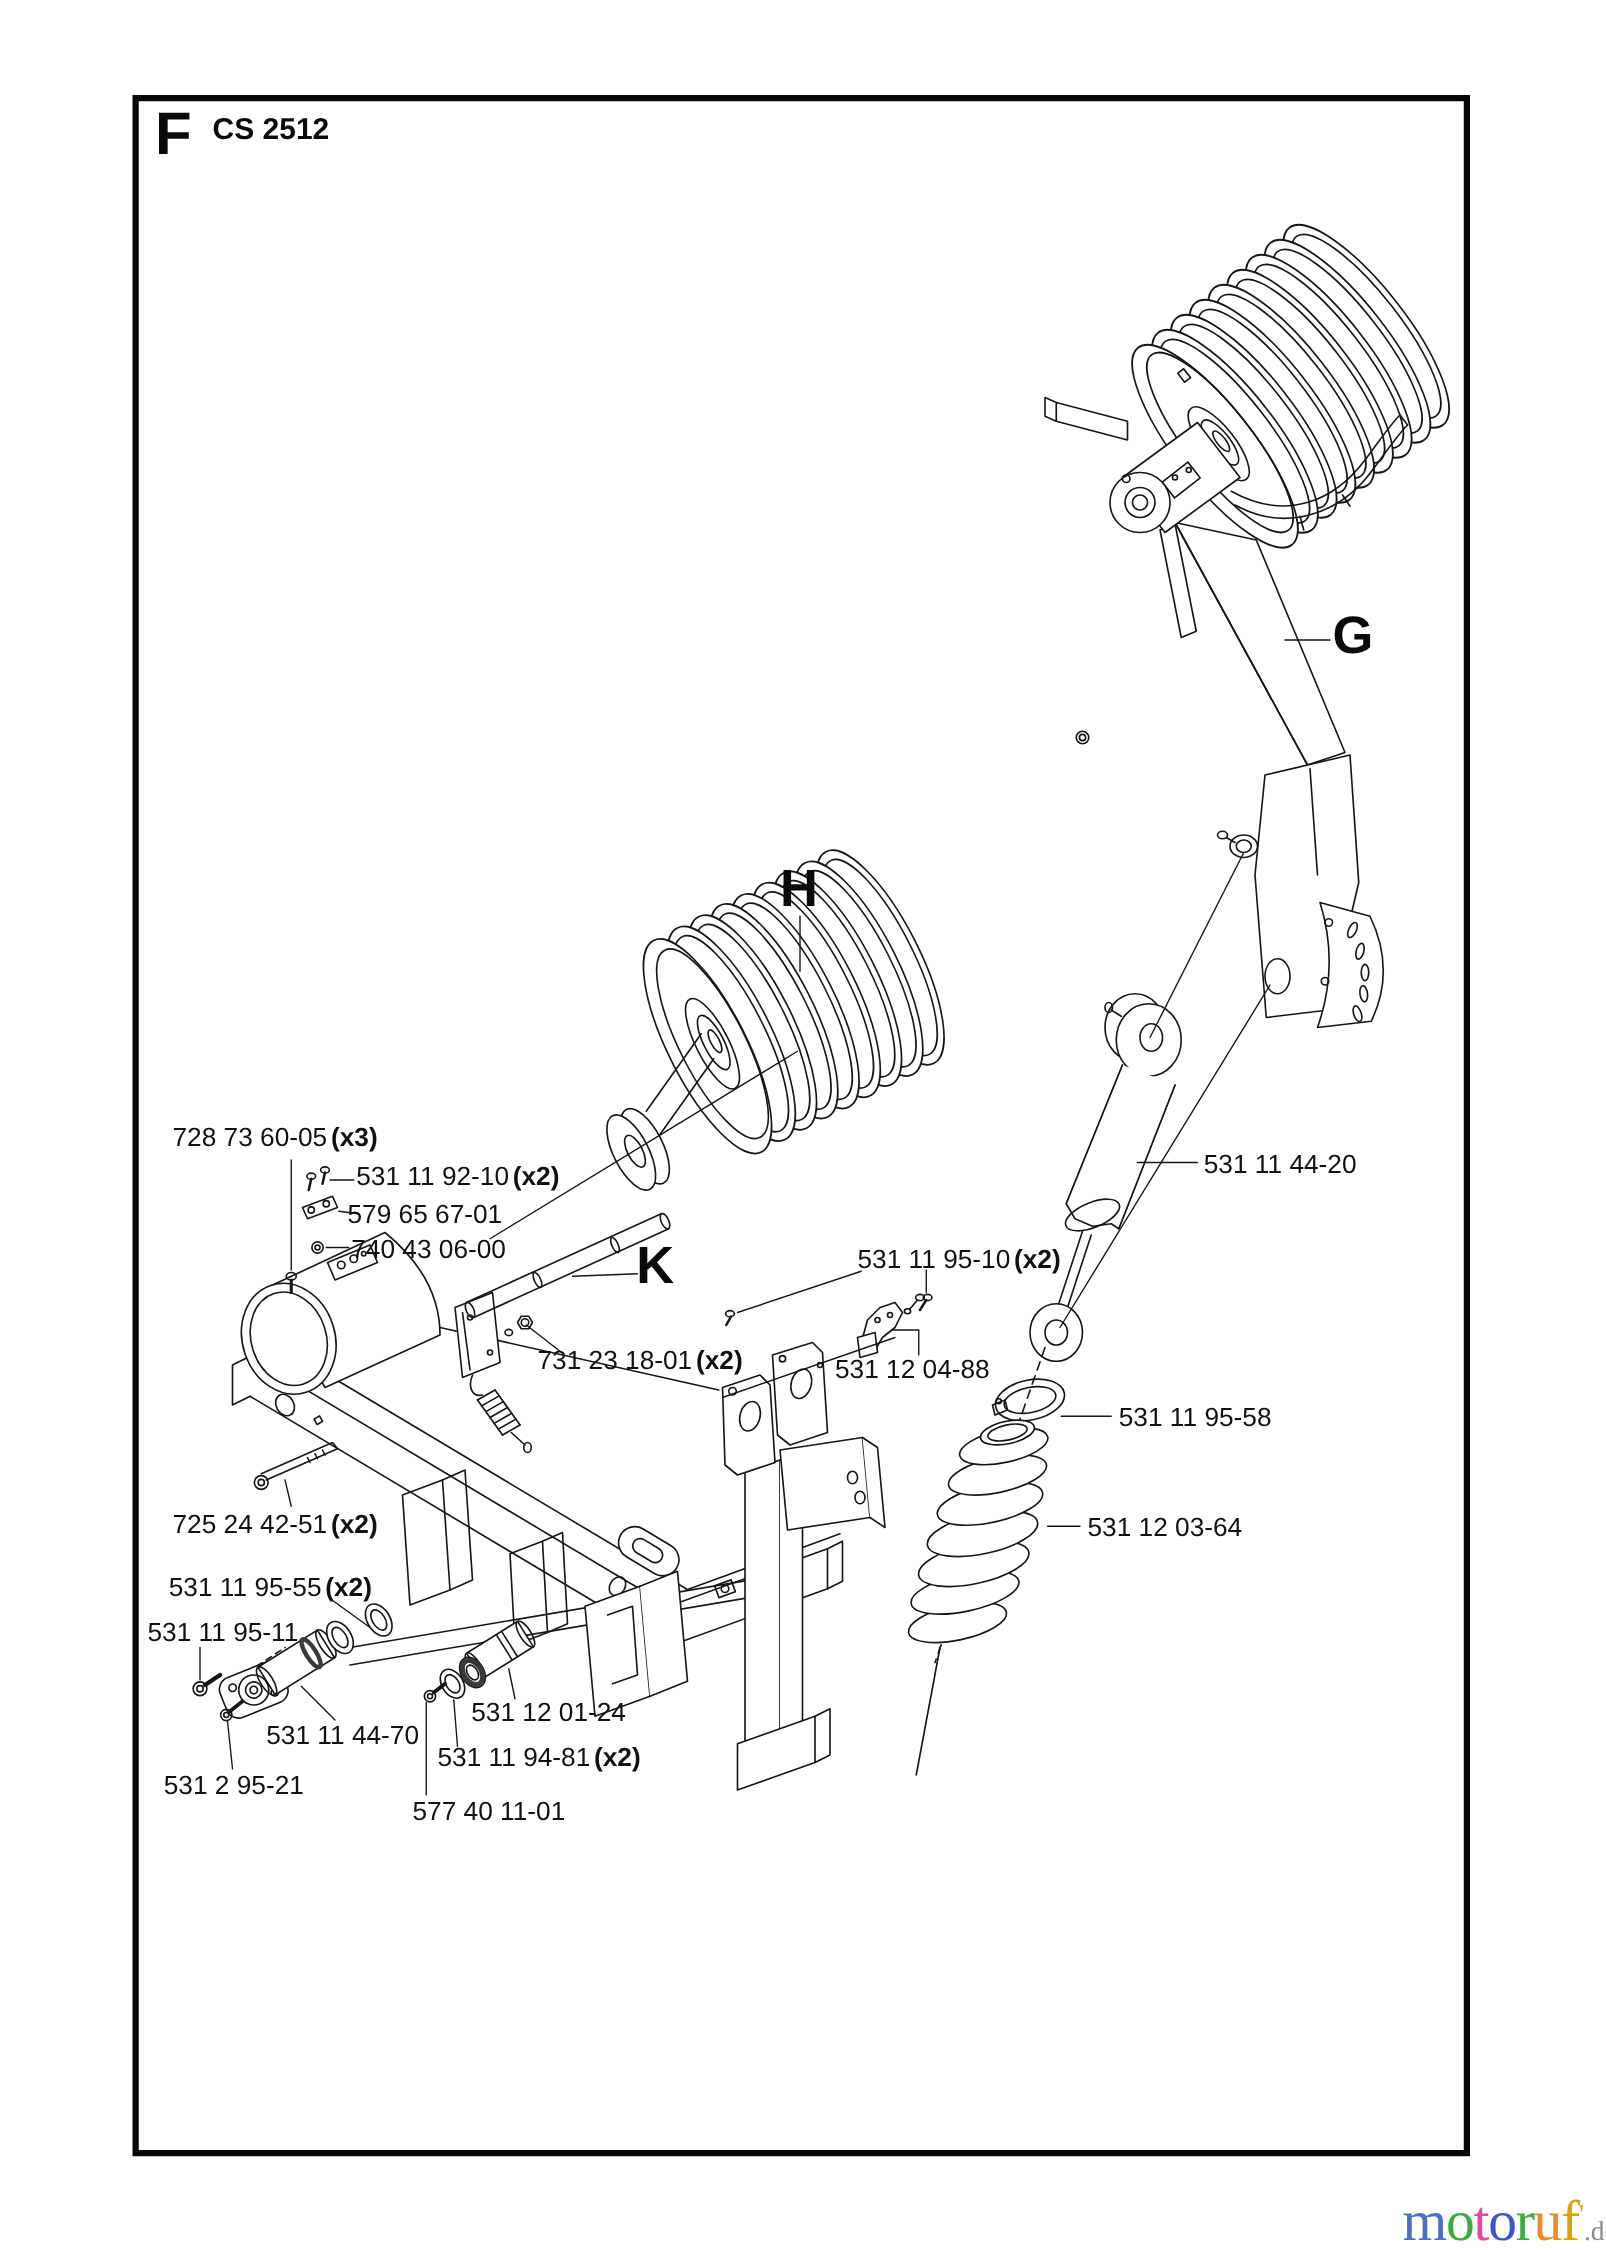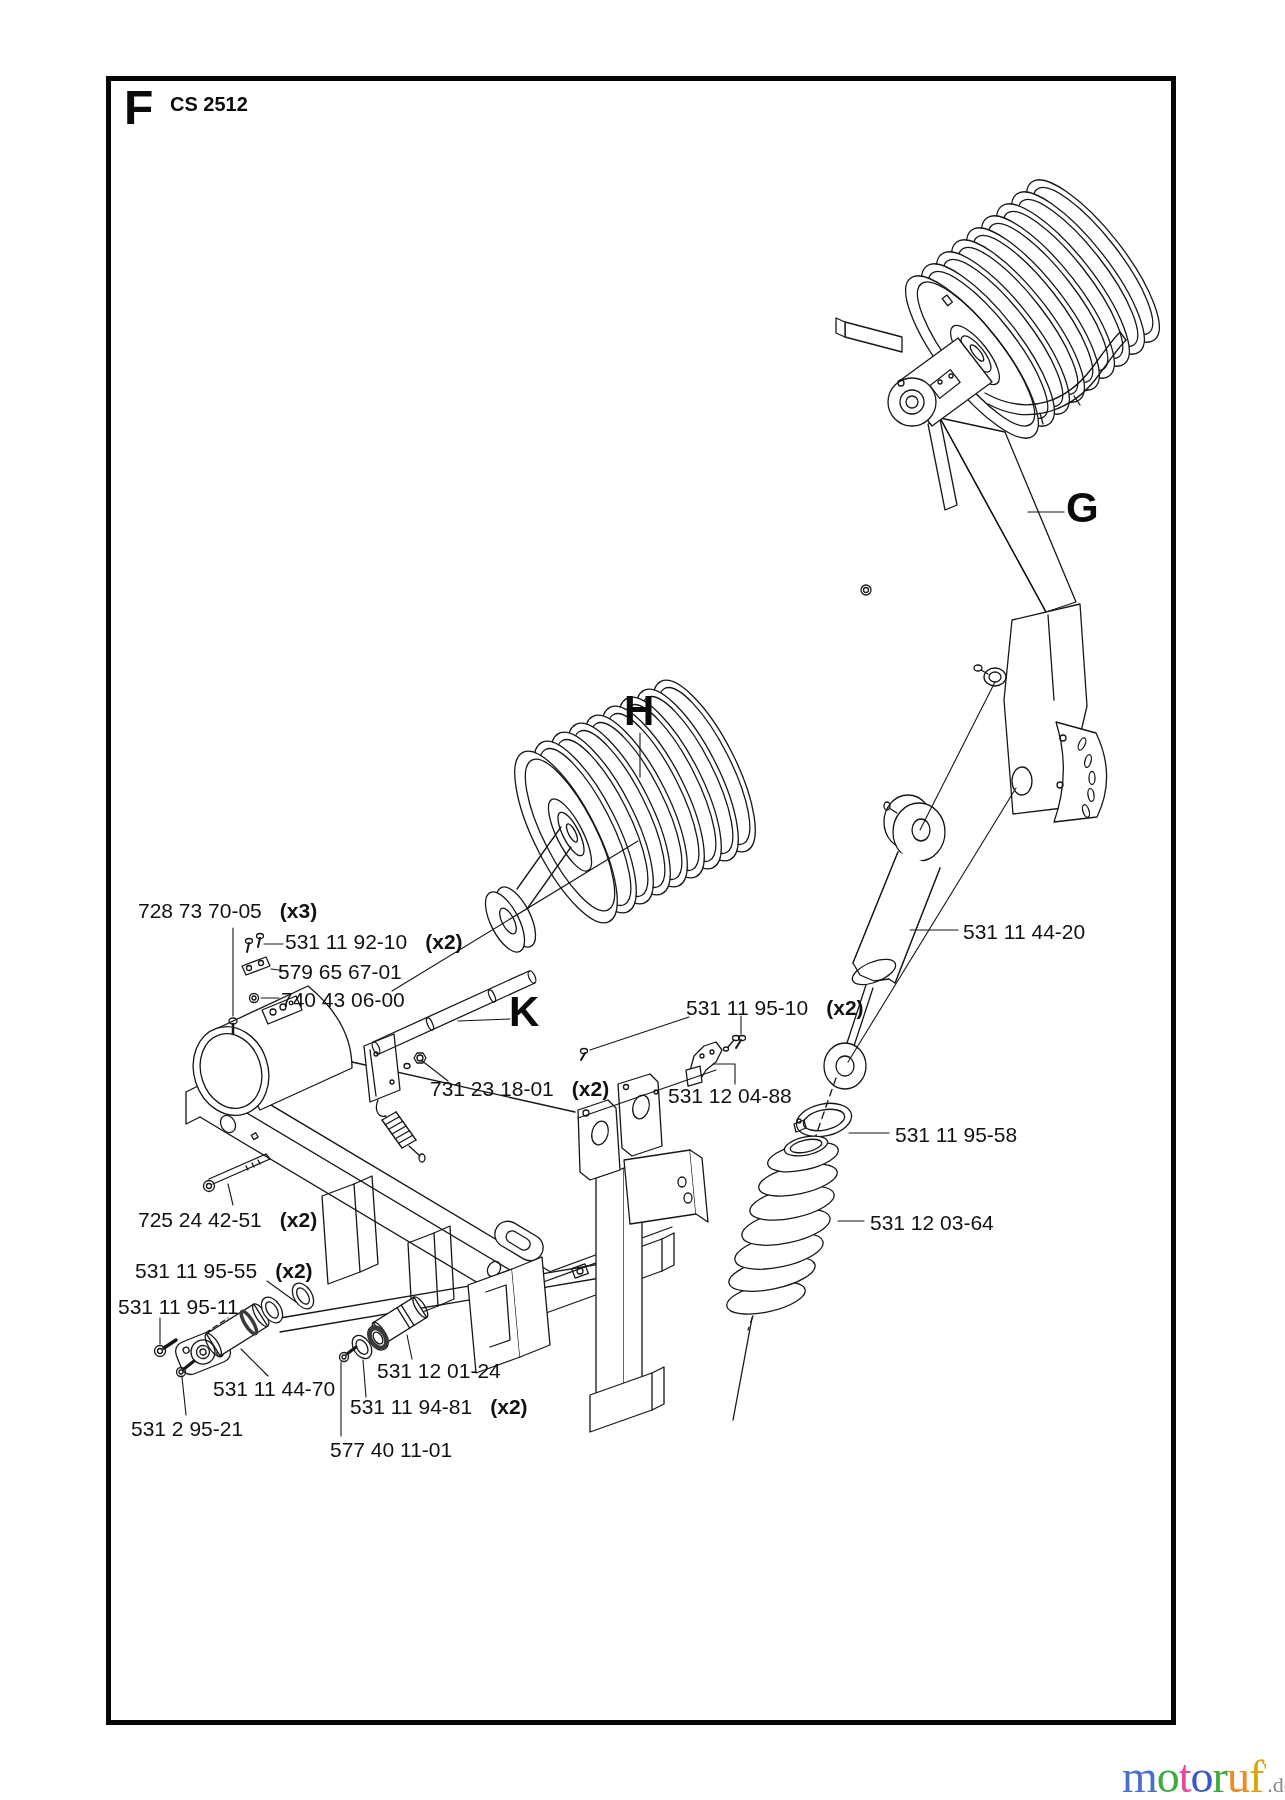--- a/index.html
+++ b/index.html
@@ -2,24 +2,24 @@
 <html><head>
 <meta charset="utf-8">
 <style>
   html,body{margin:0;padding:0;background:#fff;}
   #page{position:relative;width:1285px;height:1800px;background:#ffffff;overflow:hidden;
         font-family:"Liberation Sans",sans-serif;color:#111;}
   #sheet-frame{position:absolute;left:106px;top:76px;width:1070px;height:1649px;
         border:5px solid #060606;box-sizing:border-box;background:#fff;}
   #drawing{position:absolute;left:0;top:0;}
   .plabel{position:absolute;font-size:21px;line-height:22px;white-space:nowrap;color:#111;}
-  .plq{font-weight:700;margin-left:18px;text-align:center;}
+  .plq{font-weight:700;margin-left:3px;text-align:center;}
   .marker{position:absolute;font-weight:700;color:#0a0a0a;}
   #fig-letter{left:124px;top:84px;font-size:48px;line-height:48px;}
-  #fig-model{left:170px;top:94px;font-size:20px;line-height:20px;}
+  #fig-model{left:170px;top:94px;font-size:24px;line-height:20px;}
   .big-marker{font-size:42px;line-height:42px;}
   #marker-g{left:1066px;top:487px;}
   #marker-h{left:624px;top:690px;}
   #marker-k{left:509px;top:991px;}
   #watermark{position:absolute;left:1122px;top:1748px;font-family:"Liberation Serif",serif;
         font-size:46px;line-height:46px;letter-spacing:-1px;white-space:nowrap;}
   #watermark .wm-suffix{font-size:22px;letter-spacing:0;}
   #watermark .wm-tick{font-size:22px;vertical-align:14px;letter-spacing:0;}
 </style>
 </head>
@@ -368,21 +368,21 @@
     </g>
   </svg>
 
   <div class="marker" id="fig-letter">F</div>
   <div class="marker" id="fig-model">CS 2512</div>
 
   <div class="marker big-marker" id="marker-g">G</div>
   <div class="marker big-marker" id="marker-h">H</div>
   <div class="marker big-marker" id="marker-k">K</div>
 
-  <div class="plabel" style="left:138px;top:900px"><span>728 73 70-05</span><span class="plq">(x3)</span></div>
+  <div class="plabel" style="left:138px;top:900px"><span>728 73 60-05</span><span class="plq">(x3)</span></div>
   <div class="plabel" style="left:285px;top:931px"><span>531 11 92-10</span><span class="plq">(x2)</span></div>
   <div class="plabel" style="left:278px;top:961px"><span>579 65 67-01</span><span class="plq"></span></div>
   <div class="plabel" style="left:281px;top:989px"><span>740 43 06-00</span><span class="plq"></span></div>
   <div class="plabel" style="left:430px;top:1078px"><span>731 23 18-01</span><span class="plq">(x2)</span></div>
   <div class="plabel" style="left:686px;top:997px"><span>531 11 95-10</span><span class="plq">(x2)</span></div>
   <div class="plabel" style="left:668px;top:1085px"><span>531 12 04-88</span><span class="plq"></span></div>
   <div class="plabel" style="left:963px;top:921px"><span>531 11 44-20</span><span class="plq"></span></div>
   <div class="plabel" style="left:895px;top:1124px"><span>531 11 95-58</span><span class="plq"></span></div>
   <div class="plabel" style="left:870px;top:1212px"><span>531 12 03-64</span><span class="plq"></span></div>
   <div class="plabel" style="left:138px;top:1209px"><span>725 24 42-51</span><span class="plq">(x2)</span></div>

